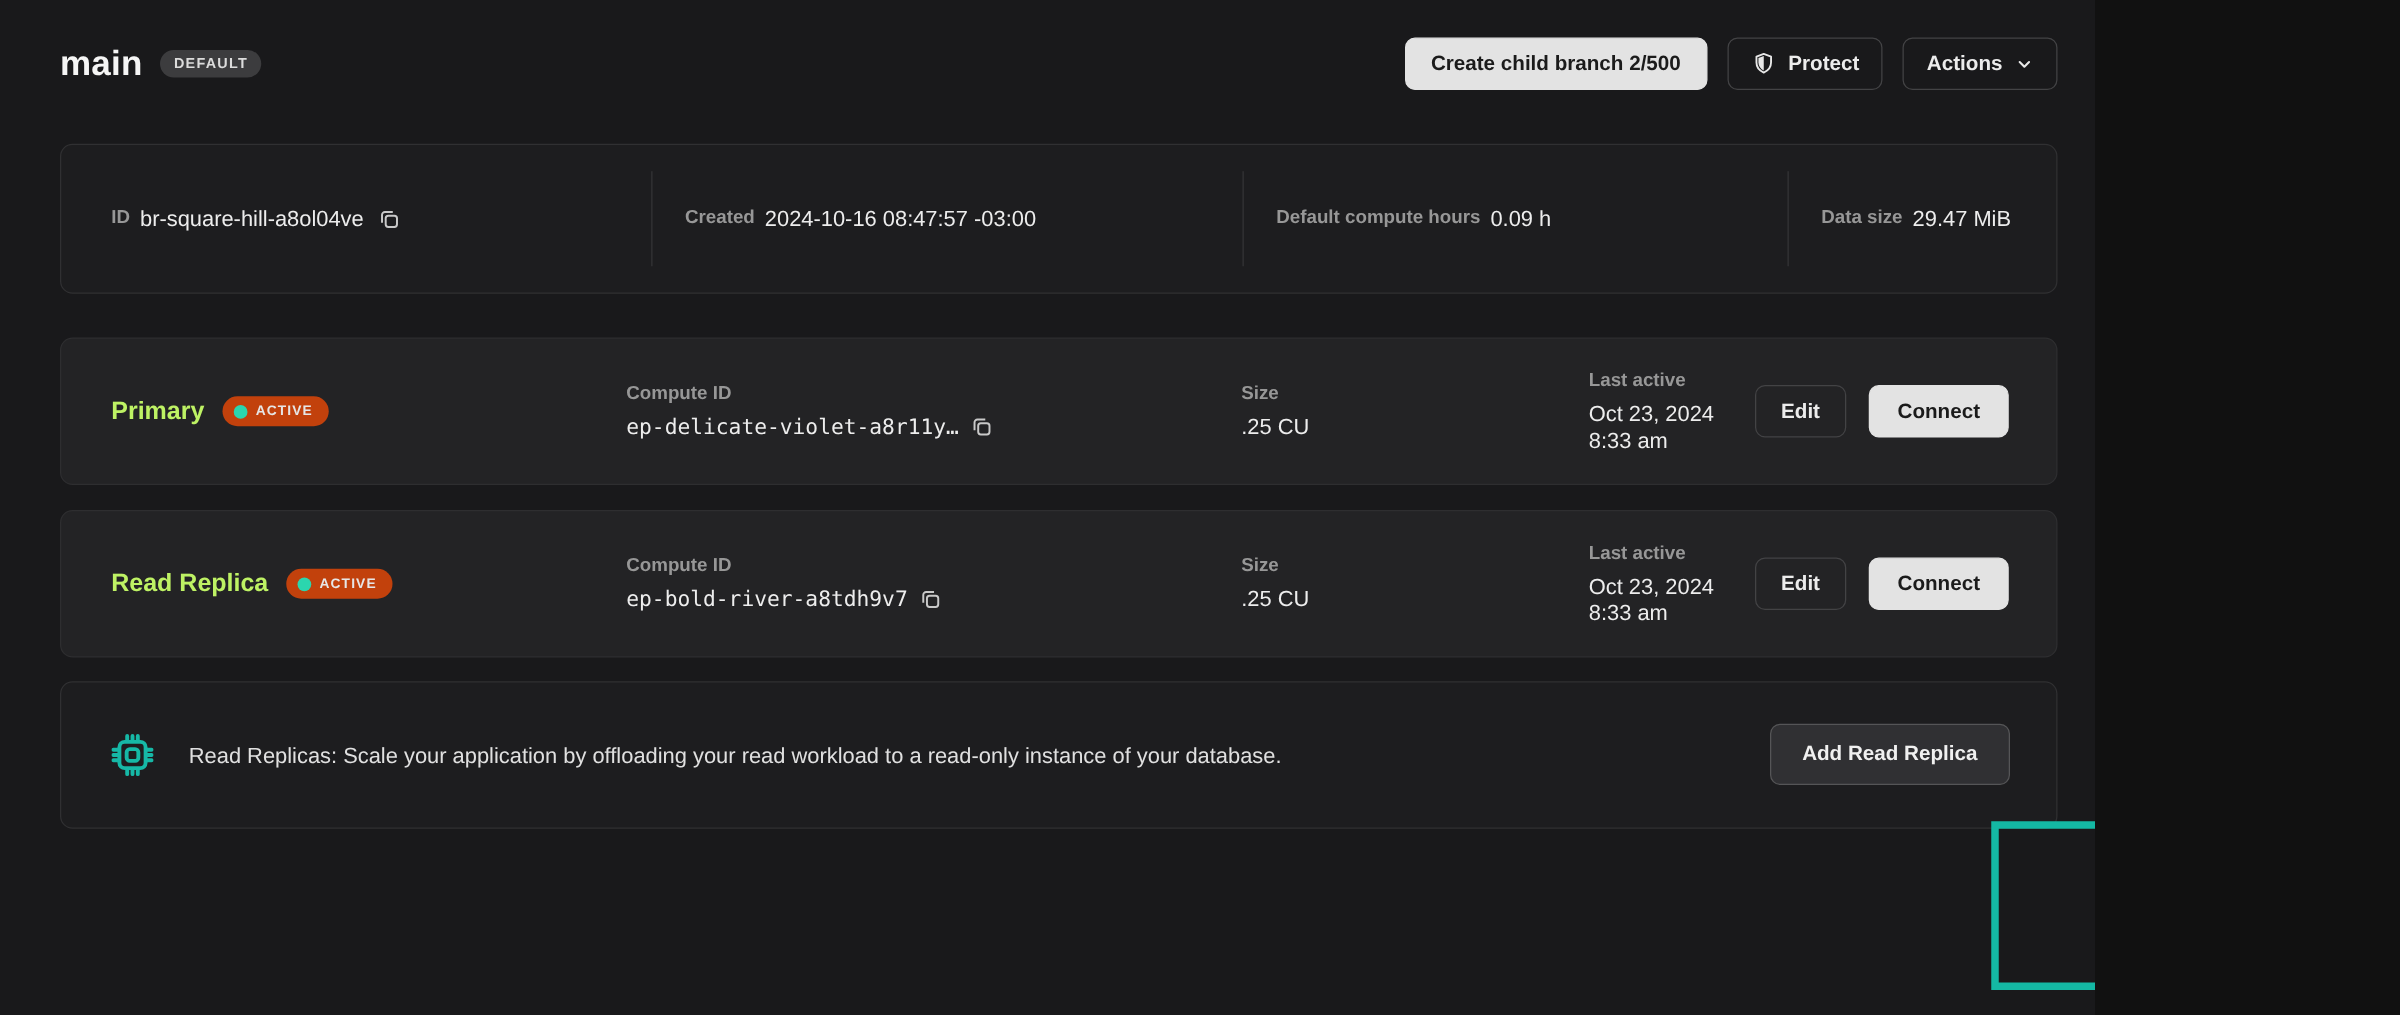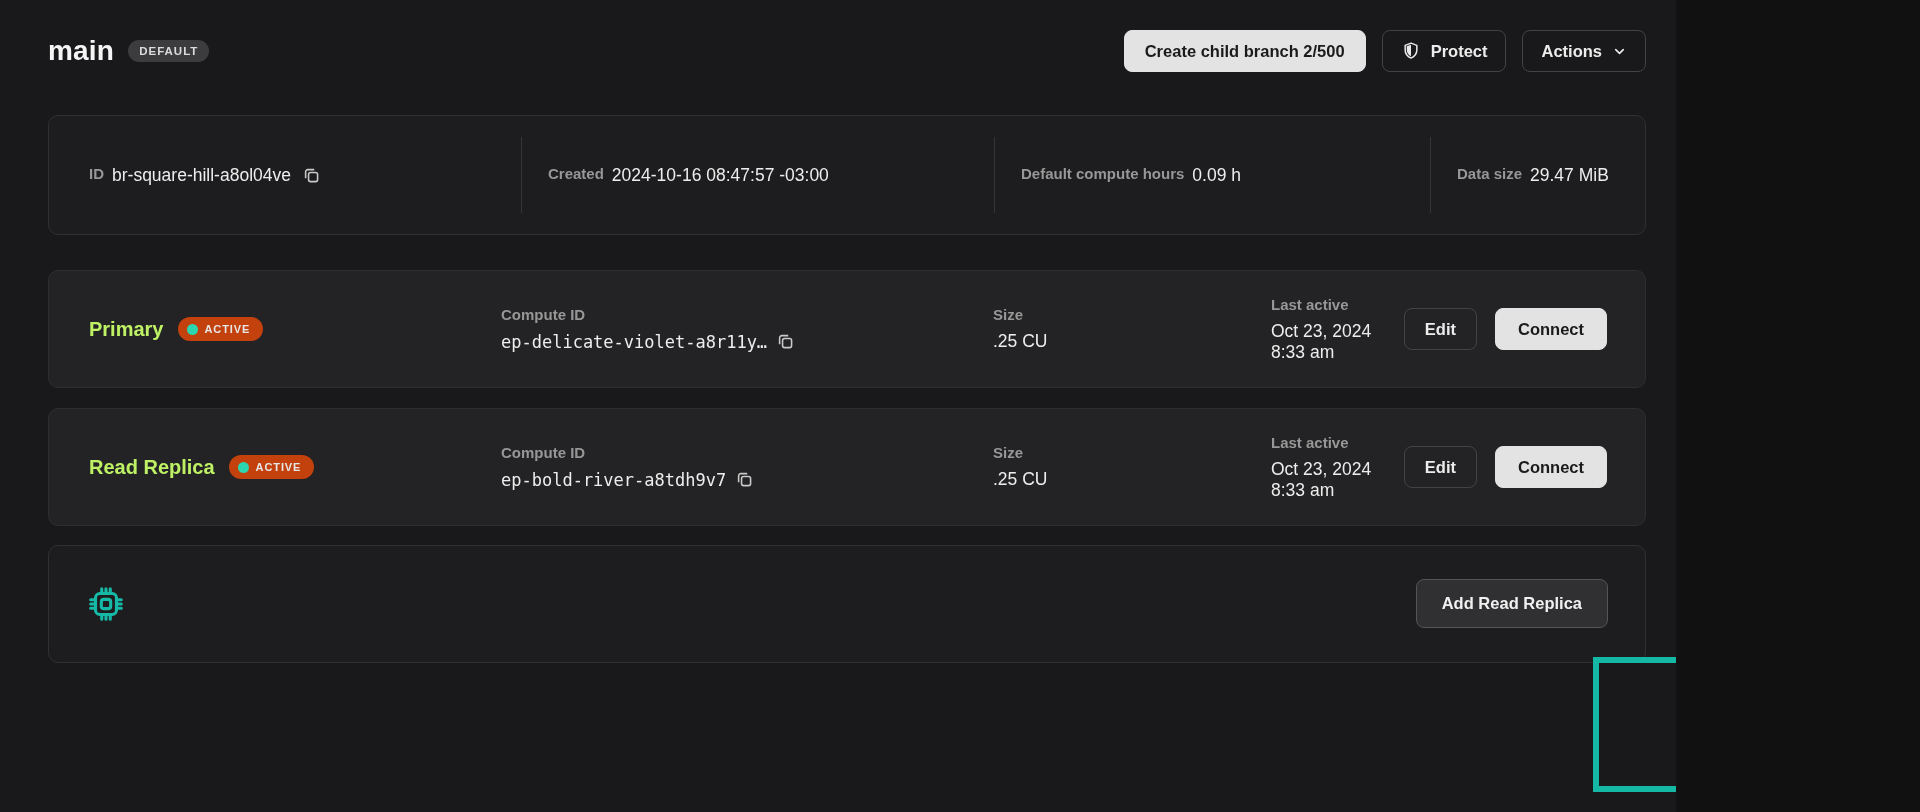--- a/index.html
+++ b/index.html
@@ -248,20 +248,21 @@
     </div>
 
     <div class="banner">
       <span class="icon">
         <svg width="34" height="34" viewBox="0 0 24 24" fill="none" stroke="#16b8a6" stroke-width="2.2" stroke-linecap="round">
           <path d="M9 1.2v2.6M12 1.2v2.6M15 1.2v2.6M9 20.2v2.6M12 20.2v2.6M15 20.2v2.6M1.2 9h2.6M1.2 12h2.6M1.2 15h2.6M20.2 9h2.6M20.2 12h2.6M20.2 15h2.6"></path>
           <rect x="4.6" y="4.6" width="14.8" height="14.8" rx="3"></rect>
           <rect x="8.7" y="8.7" width="6.6" height="6.6" rx="1.8"></rect>
         </svg>
       </span>
+      <span class="banner-text">Read Replicas: Scale your application by offloading your read workload to a read-only instance of your database.</span>
       <button class="btn btn-add">Add Read Replica</button>
     </div>
 
   </div>
 
   <div class="annotation-box"></div>
 
   <div class="cursor">
     <svg width="36" height="36" viewBox="0 0 24 24">
       <path d="M9.8 1.8c.9 0 1.6.7 1.6 1.6v7.2l.8-.1c.3-.6 1-1 1.7-.9.5.1.9.4 1.2.8.4-.3.8-.4 1.3-.3.6.1 1.1.5 1.3 1 .3-.1.7-.2 1-.1.9.2 1.6 1 1.6 2v3.3c0 1.5-.4 3-1.2 4.3-.6.9-1.5 1.4-2.6 1.4h-4c-1 0-2-.5-2.5-1.4l-1.6-2.4c-.5-.8-1.1-1.6-1.8-2.3L5.2 14c-.6-.6-.7-1.5-.2-2.1.5-.7 1.5-1 2.2-.5l1 .6V3.4c0-.9.7-1.6 1.6-1.6z" fill="#ffffff" stroke="#1a1a1a" stroke-width="1.1"></path>

